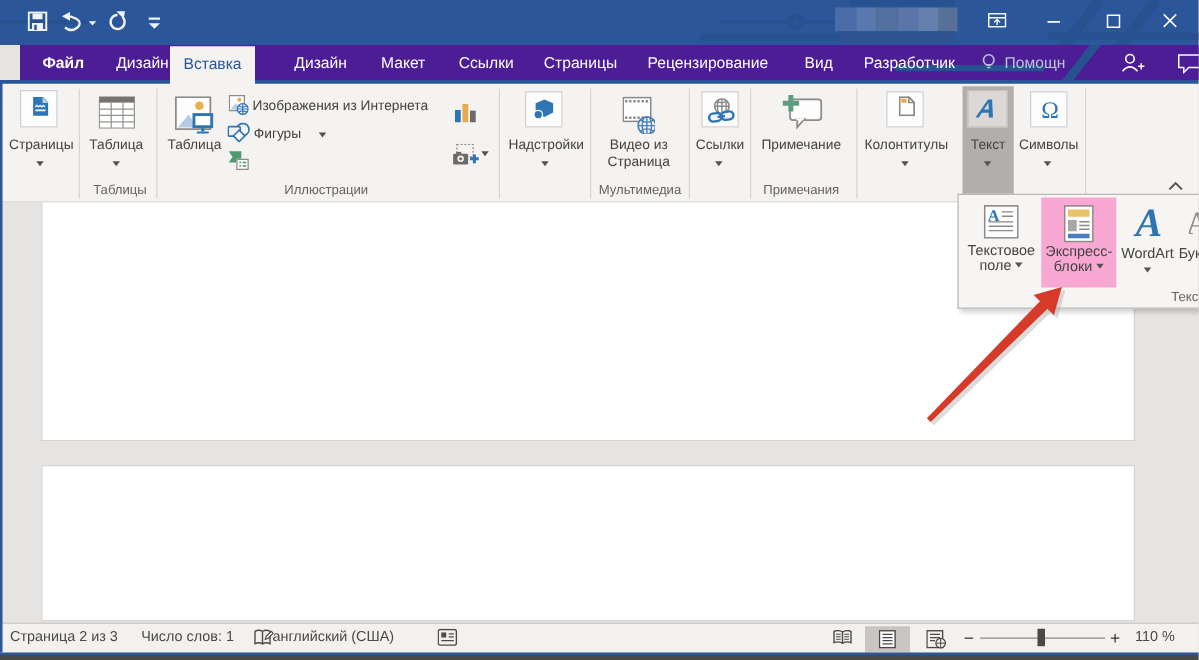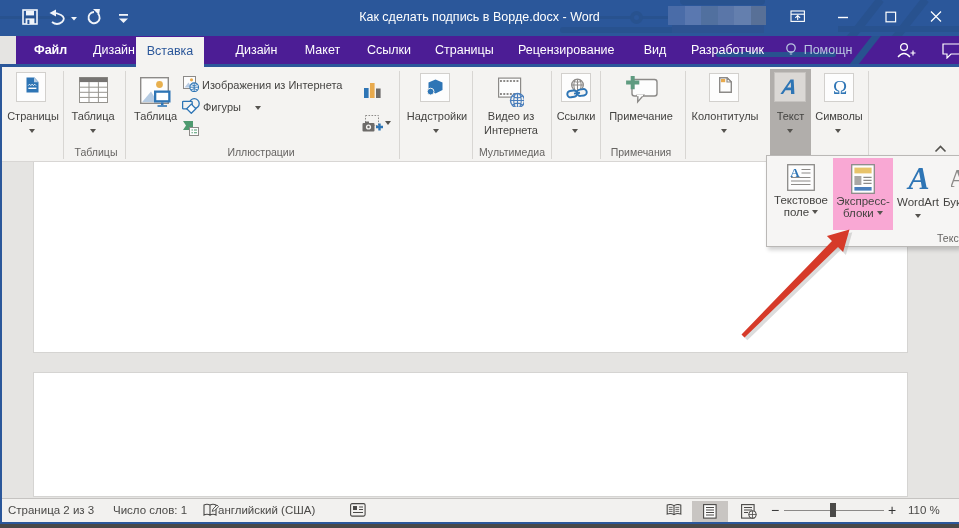--- a/index.html
+++ b/index.html
@@ -38,21 +38,20 @@
 <div id="titlebar" class="abs">
   <div class="circ" style="left:0;top:16px;width:70px;height:3px;"></div>
   <div class="circ" style="left:575px;top:16px;width:93px;height:3px;"></div>
   <div class="circ" style="left:630px;top:11px;width:13px;height:13px;border-radius:50%;"></div>
   <div class="circ" style="left:634px;top:15px;width:5px;height:5px;border-radius:50%;background:#2b579a;"></div>
   <div class="circ" style="left:680px;top:0;width:85px;height:5px;border-radius:0 0 4px 4px;"></div>
   <div class="circ" style="left:855px;top:-8px;width:8px;height:70px;transform:rotate(38deg);"></div>
   <div class="circ" style="left:900px;top:-8px;width:8px;height:70px;transform:rotate(38deg);"></div>
   <div class="circ" style="left:838px;top:26px;width:121px;height:6px;"></div>
   <div class="circ" style="left:560px;top:27px;width:140px;height:6px;border-radius:3px;"></div>
-  <div id="title" class="abs">Как сделать подпись в Ворде.docx - Word</div>
 
   <svg class="abs" style="left:22px;top:9px;" width="110" height="18" viewBox="0 0 110 18">
 
     <rect x="1" y="1" width="14" height="14" fill="none" stroke="#f0f4fa" stroke-width="1.6"></rect>
     <rect x="4" y="1.8" width="8" height="4.6" fill="#f0f4fa"></rect>
     <rect x="3.6" y="9.4" width="8.8" height="5.6" fill="#f0f4fa"></rect>
     <rect x="5.4" y="10.8" width="2" height="4.2" fill="#2b579a"></rect>
 
     <path d="M30 13 q5 4 10 0 q4 -4 -1 -7 l-5 -2" fill="none" stroke="#f0f4fa" stroke-width="1.8"></path>
     <path d="M34 0.5 l-6.5 3.5 6.5 3.5 z" fill="#f0f4fa"></path>
@@ -203,21 +202,21 @@
   <div class="dar" style="left:433px;top:62px;"></div>
 
   <svg class="abs" style="left:498px;top:9px;" width="26" height="31" viewBox="0 0 26 28">
     <rect x="0.6" y="0.6" width="22" height="19" fill="#fdfdfd" stroke="#8c8a88" stroke-width="1.2"></rect>
     <path d="M2 2.4 h1.9 v2 h-1.9 z M5.3 2.4 h1.9 v2 h-1.9 z M8.6 2.4 h1.9 v2 h-1.9 z M11.9 2.4 h1.9 v2 h-1.9 z M15.2 2.4 h1.9 v2 h-1.9 z M18.5 2.4 h1.9 v2 h-1.9 z" fill="#8c8a88"></path>
     <path d="M2 15.6 h1.9 v2 h-1.9 z M5.3 15.6 h1.9 v2 h-1.9 z M8.6 15.6 h1.9 v2 h-1.9 z M11.9 15.6 h1.9 v2 h-1.9 z M15.2 15.6 h1.9 v2 h-1.9 z M18.5 15.6 h1.9 v2 h-1.9 z" fill="#8c8a88"></path>
     <circle cx="19.5" cy="23" r="7" fill="#f4f3f1" stroke="#4a7ebb" stroke-width="1.4"></circle>
     <path d="M12.5 23 h14 M19.5 16 v14 M14.5 18.6 q5 3.6 10 0 M14.5 27.4 q5 -3.6 10 0 M17.2 16.4 q-3 6.6 0 13.2 M21.8 16.4 q3 6.6 0 13.2" fill="none" stroke="#4a7ebb" stroke-width="1.1"></path>
   </svg>
   <div class="rlabel" style="left:475px;top:43px;width:72px;">Видео из</div>
-  <div class="rlabel" style="left:475px;top:57px;width:72px;">Интернета</div>
+  <div class="rlabel" style="left:475px;top:57px;width:72px;">Страница</div>
   <div class="glabel" style="left:474px;width:76px;">Мультимедиа</div>
 
   <div class="iconbox" style="left:561px;top:6px;width:30px;height:29px;"></div>
   <svg class="abs" style="left:566px;top:11px;" width="24" height="22" viewBox="0 0 24 22">
     <g transform="translate(2,0)">
     <circle cx="9.5" cy="7" r="5.8" fill="none" stroke="#8c8a88" stroke-width="1.3"></circle>
     <path d="M3.8 7 h11.4 M9.5 1.2 v11.6 M5.5 2.9 q4 2.6 8 0" fill="none" stroke="#8c8a88" stroke-width="1.1"></path>
     <path d="M7 1.7 q-2.3 5.3 0 10.6 M12 1.7 q2.3 5.3 0 10.6" fill="none" stroke="#8c8a88" stroke-width="1.1"></path>
     </g>
     <g transform="rotate(-8 11 15)">

